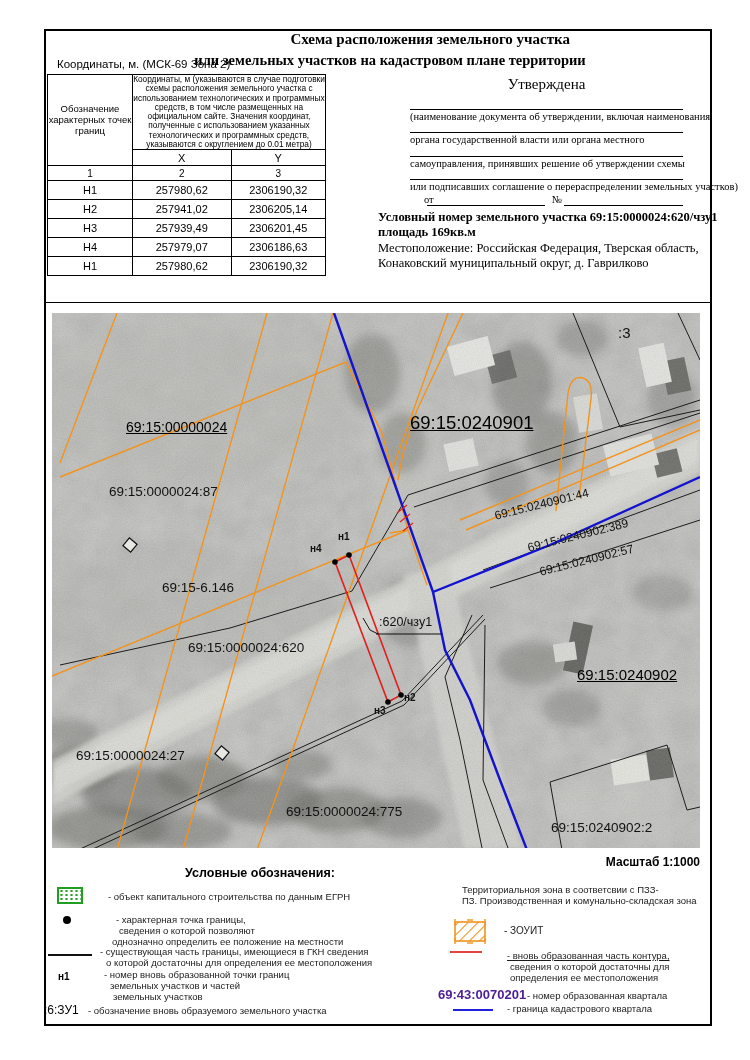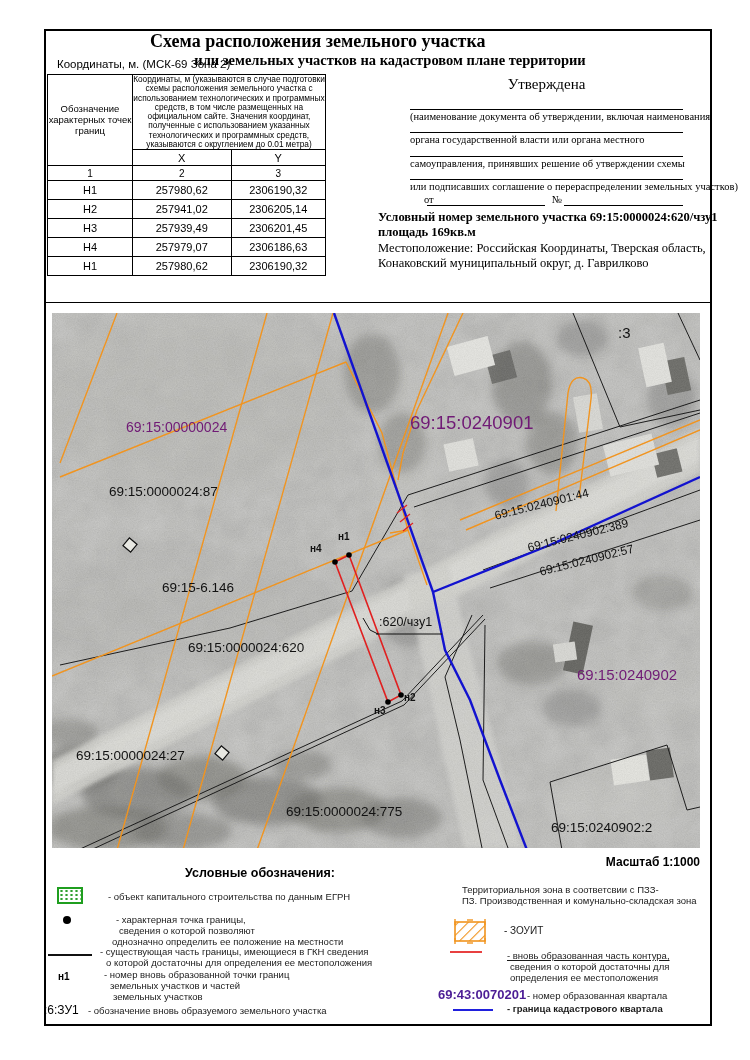--- a/index.html
+++ b/index.html
@@ -1,38 +1,38 @@
 <!DOCTYPE html>
 <html><head>
 <meta charset="utf-8">
 <style>
   html,body{margin:0;padding:0;}
   body{width:750px;height:1060px;background:#fff;position:relative;
        font-family:"Liberation Sans",sans-serif;color:#000;overflow:hidden;}
   .abs{position:absolute;}
   .frame{left:44px;top:29px;width:664px;height:993px;border:2px solid #000;}
   .hrule{left:44px;top:302px;width:668px;height:1px;background:#000;}
-  .title1{left:150px;top:31px;width:420px;text-align:left;font-family:"Liberation Serif",serif;font-weight:bold;font-size:18px;}
+  .title1{left:150px;top:31px;width:420px;text-align:right;font-family:"Liberation Serif",serif;font-weight:bold;font-size:15px;}
   .title2{left:170px;top:52px;width:440px;text-align:center;font-family:"Liberation Serif",serif;font-weight:bold;font-size:14.5px;}
   .coords-caption{left:57px;top:58px;font-size:11.5px;}
   table.coords{position:absolute;left:47px;top:74px;border-collapse:collapse;table-layout:fixed;}
   table.coords td{border:1px solid #000;padding:0;vertical-align:middle;text-align:center;}
   td.pts{width:84px;font-size:9.5px;line-height:1.15;padding:2px;}
   td.note{width:192px;font-size:8.3px;line-height:1.12;text-align:left;padding:2px 3px 6px 4px;vertical-align:top;}
   td.xy{font-size:11px;height:15px;}
   td.idx{font-size:10px;height:14px;}
   td.drow{font-size:11px;height:18px;}
   .appr-title{left:410px;top:76px;width:273px;text-align:center;font-family:"Liberation Serif",serif;font-size:15px;}
   .appr-line{height:1px;background:#000;}
   .appr-txt{font-family:"Liberation Serif",serif;font-size:10.5px;white-space:nowrap;}
   .parcel{font-family:"Liberation Serif",serif;font-size:12.5px;white-space:nowrap;}
   .bold{font-weight:bold;}
   .map{left:52px;top:313px;width:648px;height:535px;overflow:hidden;background:#9c9c97;}
   .mlbl{position:absolute;white-space:nowrap;color:#111;}
-  .mblue{color:#701a75;}
+  .mblue{color:#000000;text-decoration:underline;}
   .rot{transform:rotate(-14deg);transform-origin:left top;}
   .scale{left:560px;top:855px;width:140px;text-align:right;font-weight:bold;font-size:12px;}
   .leg-title{left:150px;top:866px;width:220px;text-align:center;font-weight:bold;font-size:12.5px;}
   .leg{font-size:9.5px;white-space:nowrap;color:#1a1a1a;}
   .oks-icon{left:57px;top:887px;width:22px;height:13px;border:2px solid #1f9e1f;background-color:#fff;
             background-image:radial-gradient(circle,#2f9e2f 1px,transparent 1.3px);background-size:5px 4px;}
   .pt-icon{left:63px;top:916px;width:8px;height:8px;border-radius:50%;background:#000;}
   .seg{height:2px;}
   .n1sym{left:58px;top:971px;font-weight:bold;font-size:10px;}
   .zusym{left:44px;top:1003px;font-size:12px;}
@@ -101,21 +101,21 @@
 <div class="abs appr-txt" style="left:410px;top:158px;">самоуправления, принявших решение об утверждении схемы</div>
 <div class="abs appr-line" style="left:410px;top:179px;width:273px;"></div>
 <div class="abs appr-txt" style="left:410px;top:181px;">или подписавших соглашение о перераспределении земельных участков)</div>
 <div class="abs appr-txt" style="left:424px;top:194px;">от</div>
 <div class="abs appr-line" style="left:427px;top:205px;width:118px;"></div>
 <div class="abs appr-txt" style="left:552px;top:194px;">№</div>
 <div class="abs appr-line" style="left:564px;top:205px;width:119px;"></div>
 
 <div class="abs parcel bold" style="left:378px;top:210px;">Условный номер земельного участка 69:15:0000024:620/чзу1</div>
 <div class="abs parcel bold" style="left:378px;top:225px;">площадь 169кв.м</div>
-<div class="abs parcel" style="left:378px;top:241px;">Местоположение: Российская Координаты, Тверская область,</div>
+<div class="abs parcel" style="left:378px;top:241px;">Местоположение: Российская Федерация, Тверская область,</div>
 <div class="abs parcel" style="left:378px;top:256px;">Конаковский муниципальный округ,  д. Гаврилково</div>
 
 <div class="abs map">
 <svg width="648" height="535" viewBox="0 0 648 535" xmlns="http://www.w3.org/2000/svg">
   <defs>
     <filter id="coarse" x="0" y="0" width="100%" height="100%">
       <feTurbulence type="fractalNoise" baseFrequency="0.035" numOctaves="3" seed="11" stitchTiles="stitch"></feTurbulence>
       <feColorMatrix type="matrix" values="0.5 0.3 0.2 0 0  0.5 0.3 0.2 0 0  0.5 0.3 0.2 0 0  0 0 0 0 1"></feColorMatrix>
       <feComponentTransfer>
             <feFuncR type="linear" slope="0.5" intercept="0.35"></feFuncR>
@@ -335,13 +335,13 @@
 
 <div class="abs seg" style="left:450px;top:951px;width:32px;background:#e84040;"></div>
 <div class="abs leg" style="left:507px;top:950px;text-decoration:underline;">- вновь образованная часть контура,</div>
 <div class="abs leg" style="left:510px;top:961px;">сведения о которой достаточны для</div>
 <div class="abs leg" style="left:510px;top:972px;">определения ее местоположения</div>
 
 <div class="abs qnum">69:43:0070201</div>
 <div class="abs leg" style="left:527px;top:990px;">- номер образованная квартала</div>
 
 <div class="abs seg" style="left:453px;top:1009px;width:40px;background:#2020dd;"></div>
-<div class="abs leg" style="left:507px;top:1003px;font-weight:bold;">- граница кадастрового квартала</div>
+<div class="abs leg" style="left:507px;top:1003px;">- граница кадастрового квартала</div>
 
 </body></html>

